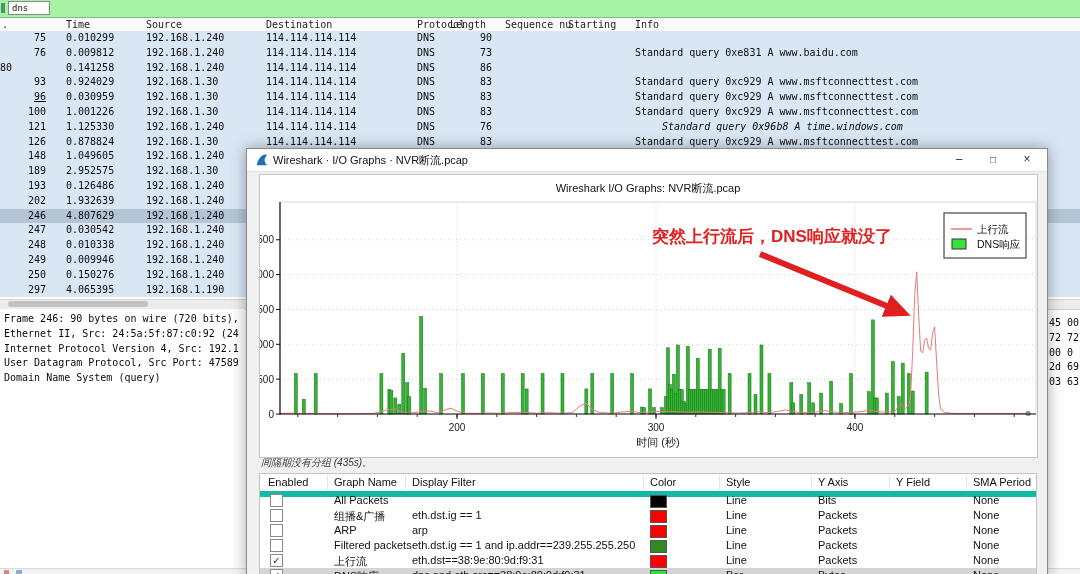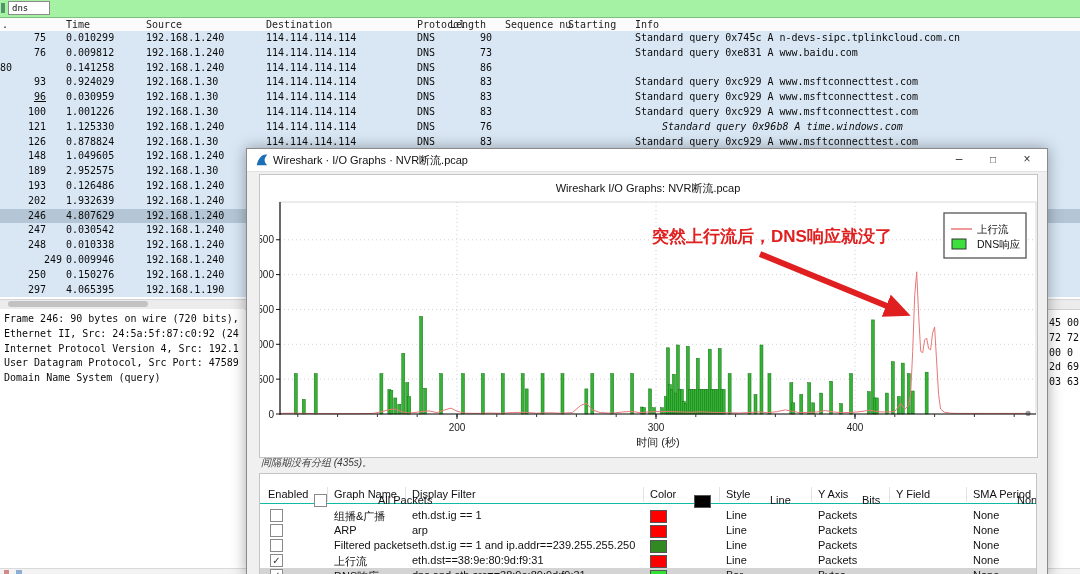--- a/index.html
+++ b/index.html
@@ -48,21 +48,21 @@
   .dlg-btn{position:absolute;top:0;width:32px;height:22px;text-align:center;line-height:21px;
            font-size:12px;color:#333;cursor:default;}
   .dlg-btn.min{right:72px;} .dlg-btn.max{right:38px;font-size:10px;} .dlg-btn.cls{right:4px;}
 
   .chart-panel{position:absolute;left:12px;top:25px;width:777px;height:282px;background:#ffffff;
                border:1px solid #c4c4c4;}
   .dlg-hint{position:absolute;left:14px;top:307px;font-size:10px;font-style:italic;color:#3a3a3a;}
 
   .gtable{position:absolute;left:12px;top:324px;width:776px;height:102px;background:#fff;
           border:1px solid #c4c4c4;overflow:hidden;font-size:11px;color:#111;}
-  .gt-header{position:absolute;left:0;top:0;width:100%;height:17px;border-bottom:1px solid #14b8a6;margin-top:12px;}
+  .gt-header{position:absolute;left:0;top:0;width:100%;height:17px;border-bottom:6px solid #14b8a6;}
   .gt-header span{position:absolute;top:2px;}
   .gt-vsep{position:absolute;top:1px;width:1px;height:15px;background:#e3e3e3;}
   .gt-row{position:absolute;left:0;width:100%;height:15px;}
   .gt-row.sel{background:#d4d4d4;}
   .gt-row span{position:absolute;top:1px;white-space:pre;}
   .gt-cb{position:absolute;left:10px;top:1px;width:11px;height:11px;background:#fff;
          border:1px solid #8a8a8a;font-size:10px;line-height:11px;text-align:center;color:#333;}
   .gt-swatch{position:absolute;left:390px;top:2px;width:15px;height:11px;border:1px solid #555;}
 
   
@@ -93,21 +93,20 @@
     </div>
 
   <div class="pl-rows" id="packet-rows">
       <div class="prow mono" style="top: 0px;">
         <span style="left: 0px; width: 46px; text-align: right;">75</span>
         <span style="left: 66px;">0.010299</span>
         <span style="left: 146px;">192.168.1.240</span>
         <span style="left: 266px;">114.114.114.114</span>
         <span style="left: 417px;">DNS</span>
         <span style="left: 448px; width: 44px; text-align: right;">90</span>
-        <span style="left: 635px;">Standard query 0x745c A n-devs-sipc.tplinkcloud.com.cn</span>
       </div>
       <div class="prow mono" style="top: 14.8px;">
         <span style="left: 0px; width: 46px; text-align: right;">76</span>
         <span style="left: 66px;">0.009812</span>
         <span style="left: 146px;">192.168.1.240</span>
         <span style="left: 266px;">114.114.114.114</span>
         <span style="left: 417px;">DNS</span>
         <span style="left: 448px; width: 44px; text-align: right;">73</span>
         <span style="left: 635px;">Standard query 0xe831 A www.baidu.com</span>
       </div>
@@ -221,21 +220,21 @@
       <div class="prow mono" style="top: 207.2px;">
         <span style="left: 0px; width: 46px; text-align: right;">248</span>
         <span style="left: 66px;">0.010338</span>
         <span style="left: 146px;">192.168.1.240</span>
         <span style="left: 266px;"></span>
         <span style="left: 417px;"></span>
         <span style="left: 448px; width: 44px; text-align: right;"></span>
         <span style="left: 635px;"></span>
       </div>
       <div class="prow mono" style="top: 222px;">
-        <span style="left: 0px; width: 46px; text-align: right; margin-left: 16px;">249</span>
+        <span style="left: 0px; width: 46px; text-align: right;">249</span>
         <span style="left: 66px;">0.009946</span>
         <span style="left: 146px;">192.168.1.240</span>
         <span style="left: 266px;"></span>
         <span style="left: 417px;"></span>
         <span style="left: 448px; width: 44px; text-align: right;"></span>
         <span style="left: 635px;"></span>
       </div>
       <div class="prow mono" style="top: 236.8px;">
         <span style="left: 0px; width: 46px; text-align: right;">250</span>
         <span style="left: 66px;">0.150276</span>
@@ -460,21 +459,21 @@
           <div class="gt-vsep" style="left: 383px;"></div>
           <span style="left: 466px;">Style</span>
           <div class="gt-vsep" style="left: 459px;"></div>
           <span style="left: 558px;">Y Axis</span>
           <div class="gt-vsep" style="left: 551px;"></div>
           <span style="left: 636px;">Y Field</span>
           <div class="gt-vsep" style="left: 629px;"></div>
           <span style="left: 713px;">SMA Period</span>
           <div class="gt-vsep" style="left: 706px;"></div>
         </div>
-        <div class="gt-row" style="top: 19px; margin-left: 44px;">
+        <div class="gt-row" style="top: 19px;">
           <div class="gt-cb"></div>
           <div class="gt-swatch" style="background: rgb(0, 0, 0);"></div>
           <span style="left: 74px;">All Packets</span>
           <span style="left: 152px;"></span>
           <span style="left: 466px;">Line</span>
           <span style="left: 558px;">Bits</span>
           <span style="left: 636px;"></span>
           <span style="left: 713px;">None</span>
         </div>
         <div class="gt-row" style="top: 34px;">

